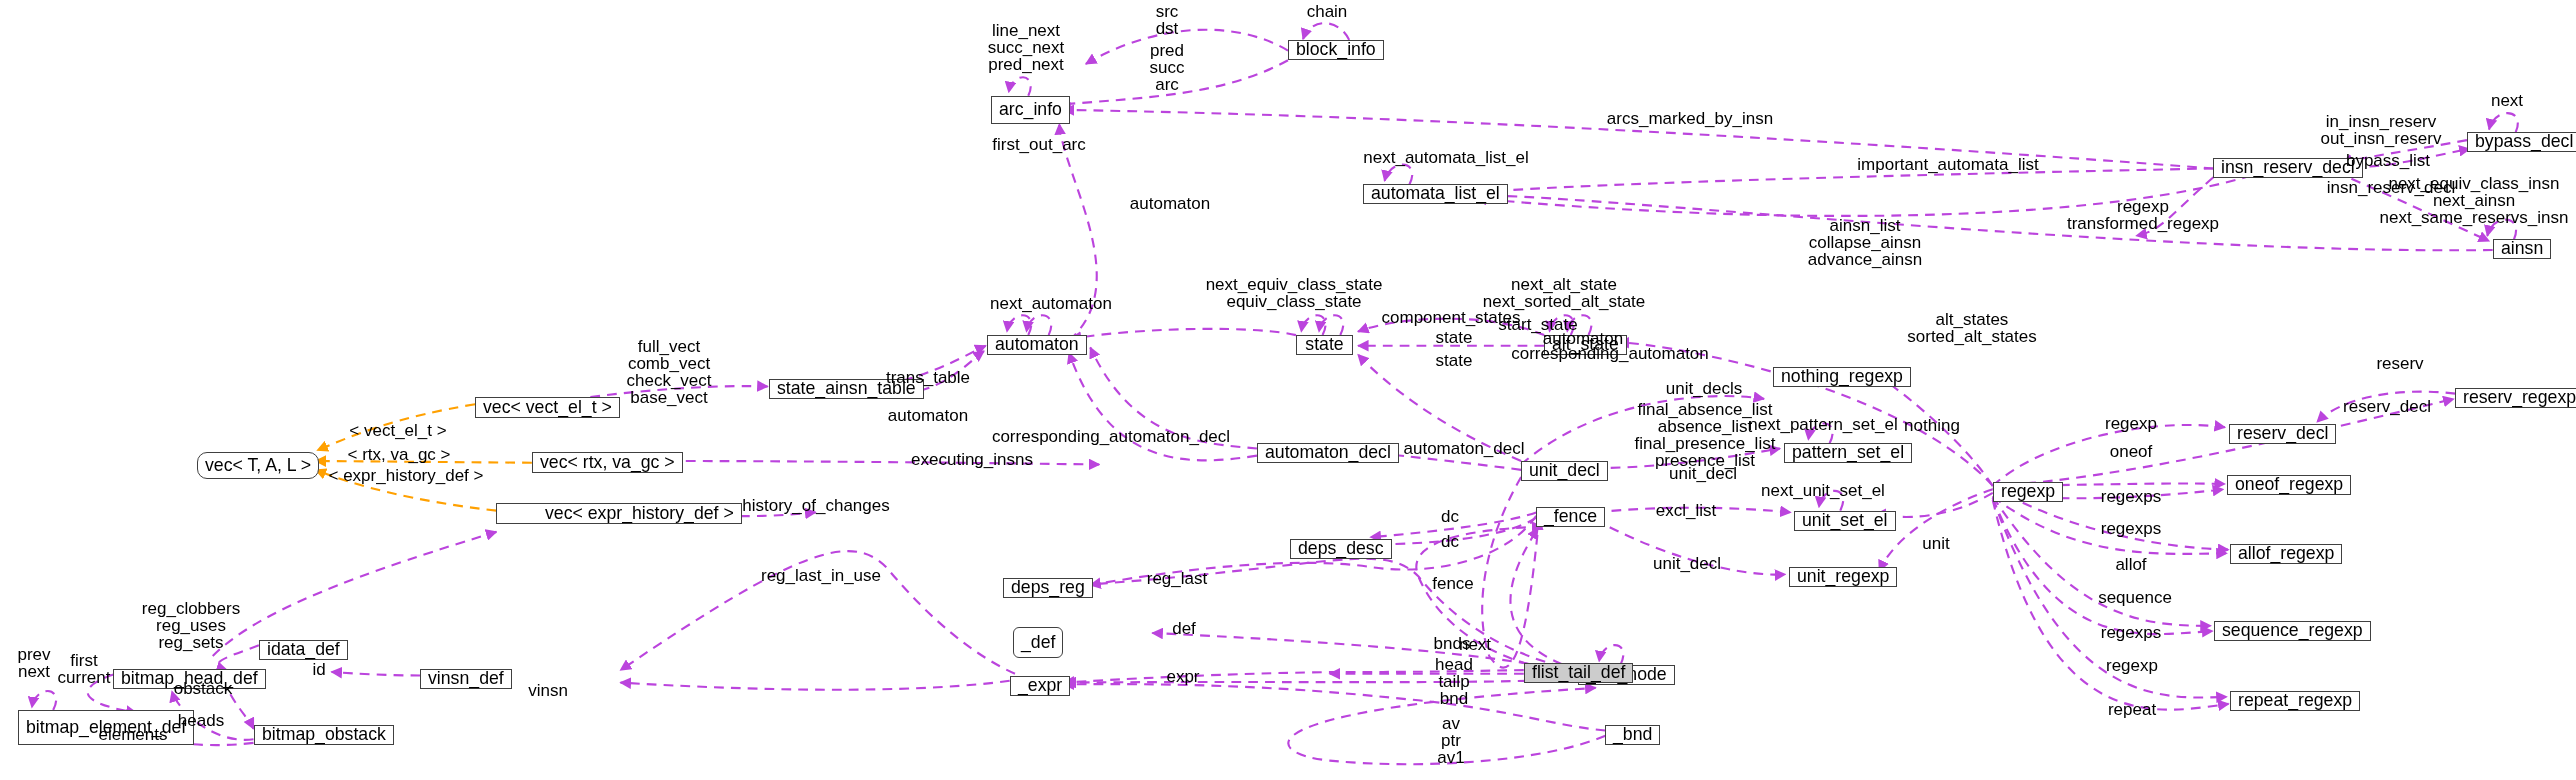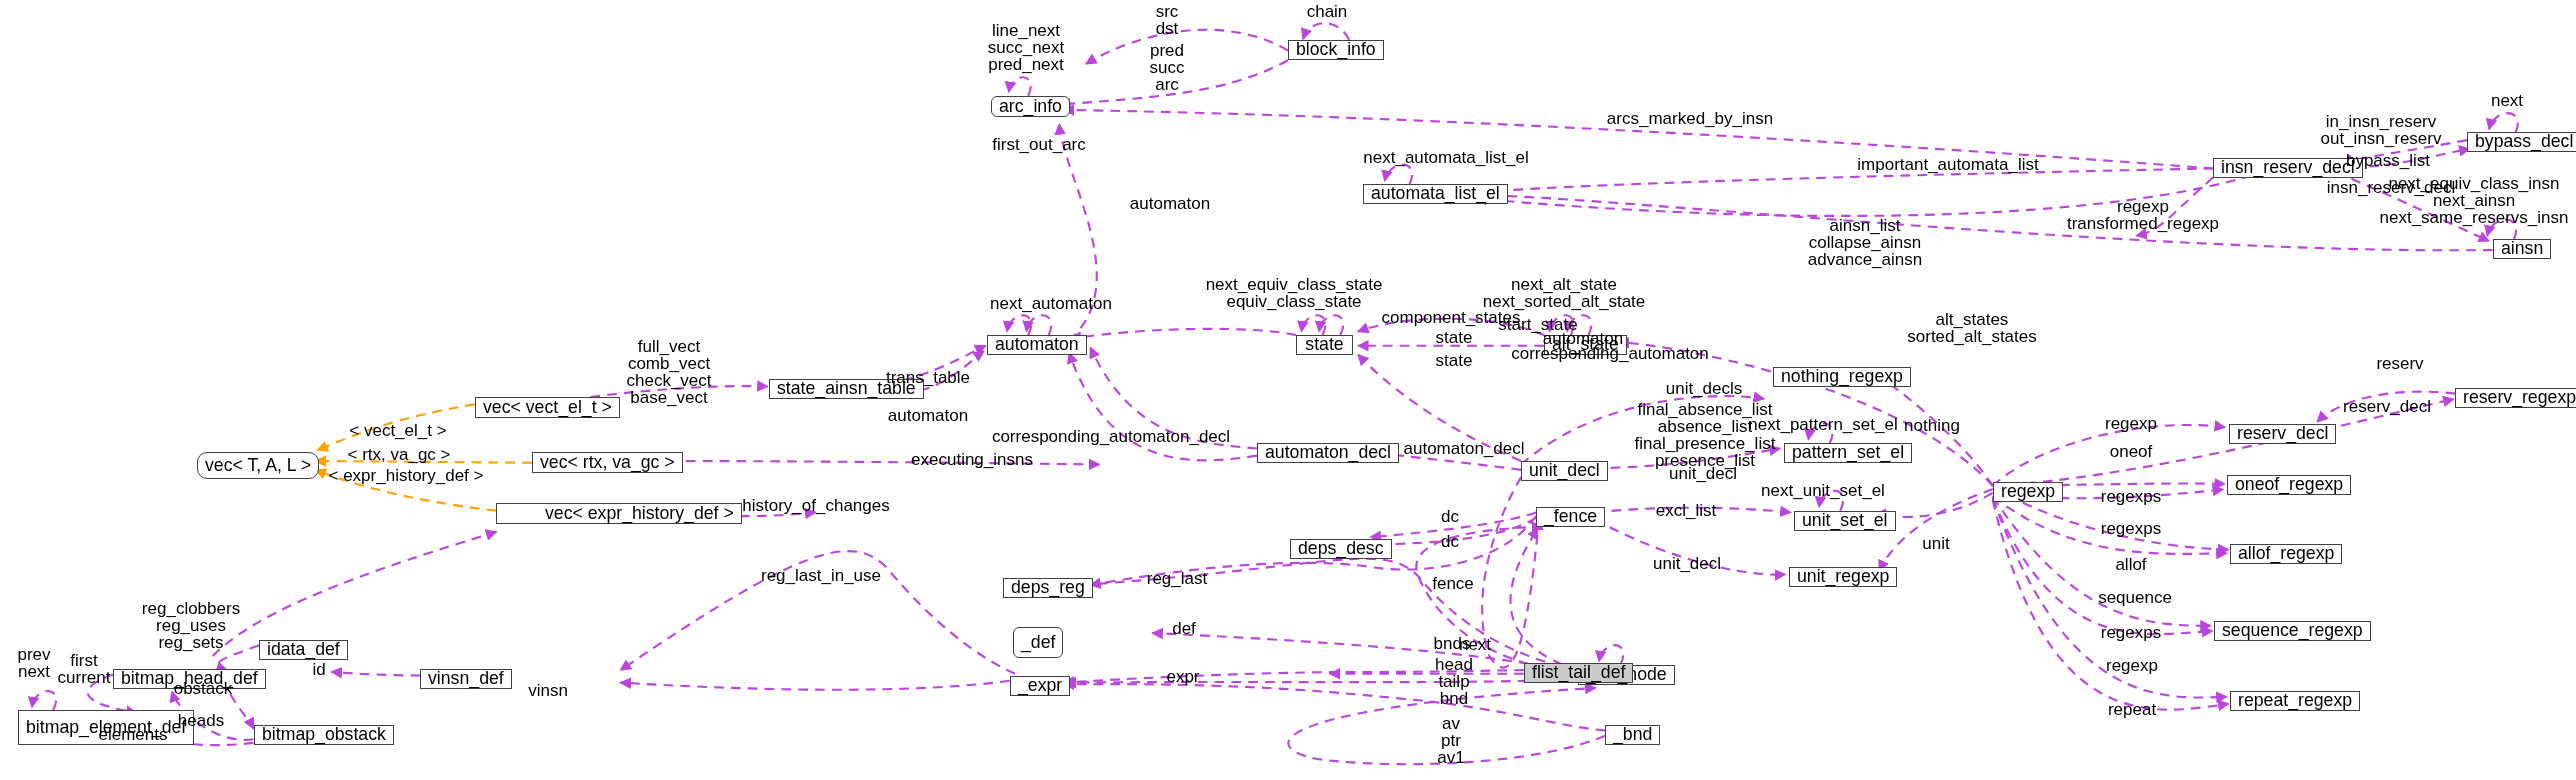--- a/index.html
+++ b/index.html
@@ -135,21 +135,21 @@
         <path d="M286,834 C240,840 200,800 194,780" fill="none" stroke="#bb44dd" stroke-width="2.4" stroke-dasharray="11,8" marker-end="url(#arrow-usage)"></path>
         <path d="M286,838 C220,846 160,834 154,818" fill="none" stroke="#bb44dd" stroke-width="2.4" stroke-dasharray="11,8" marker-end="url(#arrow-usage)"></path>
         <path d="M1716,538 C1680,600 1660,680 1680,740 C1700,770 1720,760 1736,586" fill="none" stroke="#bb44dd" stroke-width="2.4" stroke-dasharray="11,8" marker-end="url(#arrow-usage)"></path>
         <path d="M240,740 C280,700 360,660 560,600" fill="none" stroke="#bb44dd" stroke-width="2.4" stroke-dasharray="11,8" marker-end="url(#arrow-usage)"></path>
       </g>
   </svg>
   <div id="nodes-group">
       <div class="node" style="left: 1288px; top: 40px; min-width: 74px; height: 20.4px;">
         <span>block_info</span>
       </div>
-      <div class="node" style="left: 991px; top: 96px; min-width: 62px; height: 21px; border-radius: 6px;">
+      <div class="node" style="left: 991px; top: 96px; min-width: 62px; height: 28px;">
         <span>arc_info</span>
       </div>
       <div class="node" style="left: 2213px; top: 158px; min-width: 122px; height: 20.4px;">
         <span>insn_reserv_decl</span>
       </div>
       <div class="node" style="left: 2467px; top: 132px; min-width: 89px; height: 20.4px;">
         <span>bypass_decl</span>
       </div>
       <div class="node" style="left: 1363px; top: 184px; min-width: 108px; height: 20.4px;">
         <span>automata_list_el</span>

